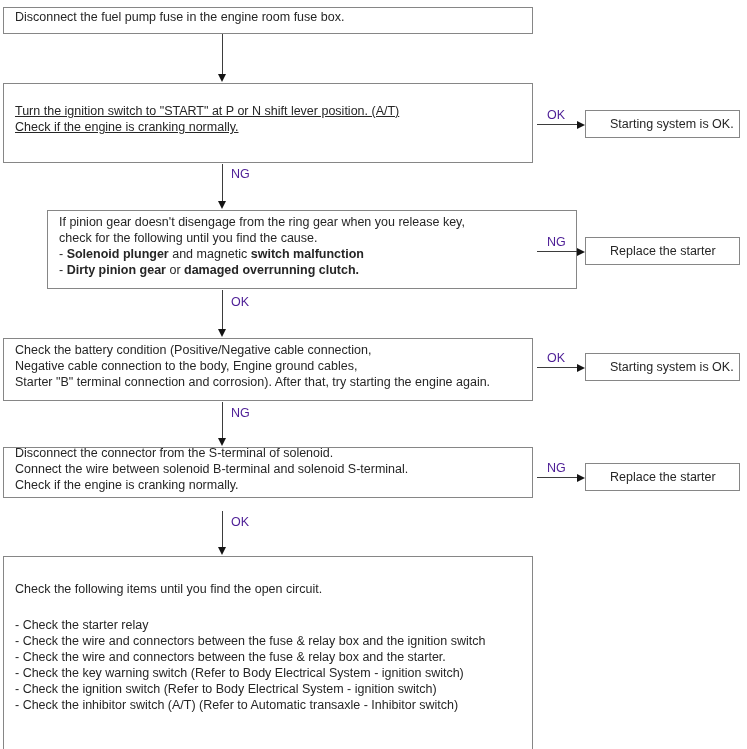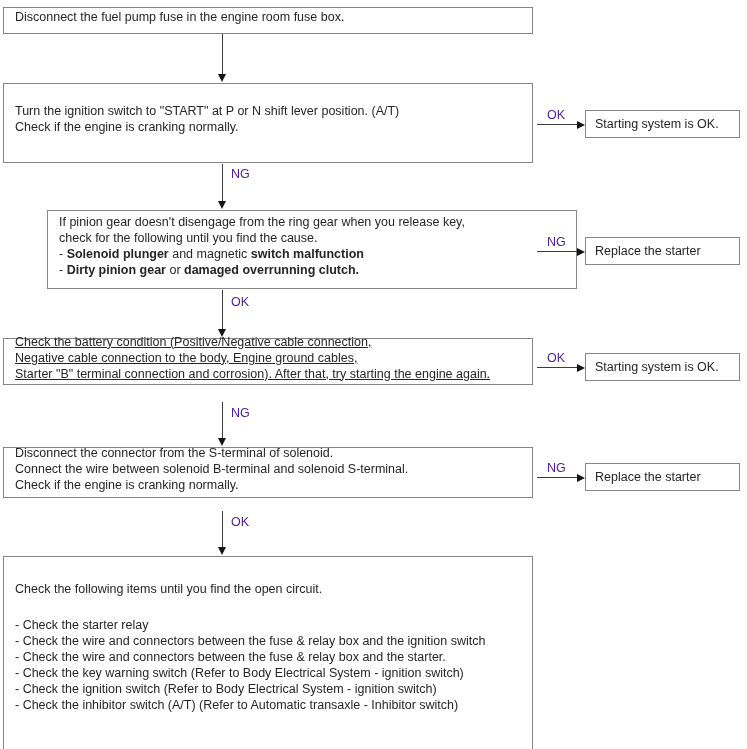--- a/index.html
+++ b/index.html
@@ -30,21 +30,21 @@
   .side-box {
     position: absolute;
     left: 585px;
     width: 155px;
     height: 28px;
     box-sizing: border-box;
     border: 1px solid #868686;
     background: #ffffff;
     display: flex;
     align-items: center;
-    padding-left: 9px;
+    padding-left: 24px;
     white-space: nowrap;
   }
   .varrow {
     position: absolute;
     left: 222px;
     width: 0;
     border-left: 1px solid #3d3d3d;
   }
   .varrow::after {
     content: "";
@@ -88,21 +88,21 @@
 <body>
 
 <div class="canvas">
 
   <div class="box" style="top:7px;height:27px;">
     <div class="line">Disconnect the fuel pump fuse in the engine room fuse box.</div>
   </div>
 
   <div class="varrow" style="top:34px;height:40px;"></div>
 
-  <div class="box" style="top:83px;height:80px;">
+  <div class="box" style="top:83px;height:80px;text-decoration:underline;">
     <div class="line">Turn the ignition switch to "START" at P or N shift lever position. (A/T)</div>
     <div class="line">Check if the engine is cranking normally.</div>
   </div>
   <span class="flow-label h-label" style="top:107px;">OK</span>
   <div class="harrow" style="top:124px;"></div>
   <div class="side-box" style="top:110px;">
     <span>Starting system is OK.</span>
   </div>
   <span class="flow-label v-label" style="top:166px;">NG</span>
   <div class="varrow" style="top:164px;height:37px;"></div>
@@ -114,21 +114,21 @@
     <div class="line"><span>- </span><b>Dirty pinion gear</b><span> or </span><b>damaged overrunning clutch.</b></div>
   </div>
   <span class="flow-label h-label" style="top:234px;">NG</span>
   <div class="harrow" style="top:251px;"></div>
   <div class="side-box" style="top:237px;">
     <span>Replace the starter</span>
   </div>
   <span class="flow-label v-label" style="top:294px;">OK</span>
   <div class="varrow" style="top:290px;height:39px;"></div>
 
-  <div class="box" style="top:338px;height:47px;text-decoration:underline;">
+  <div class="box" style="top:338px;height:63px;">
     <div class="line">Check the battery condition (Positive/Negative cable connection,</div>
     <div class="line">Negative cable connection to the body, Engine ground cables,</div>
     <div class="line">Starter "B" terminal connection and corrosion). After that, try starting the engine again.</div>
   </div>
   <span class="flow-label h-label" style="top:350px;">OK</span>
   <div class="harrow" style="top:367px;"></div>
   <div class="side-box" style="top:353px;">
     <span>Starting system is OK.</span>
   </div>
   <span class="flow-label v-label" style="top:405px;">NG</span>

